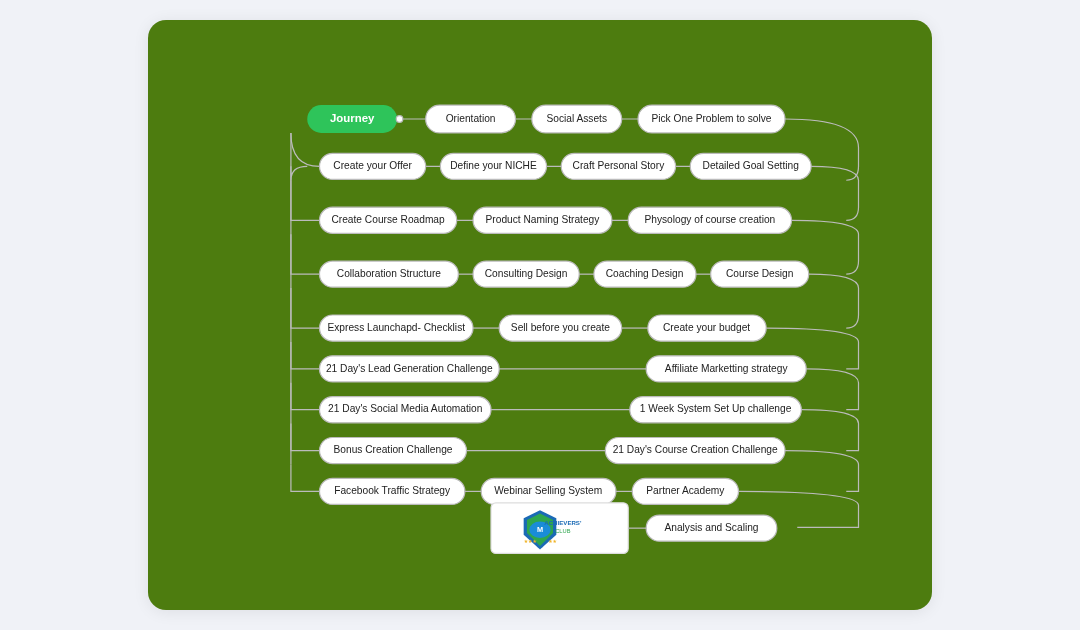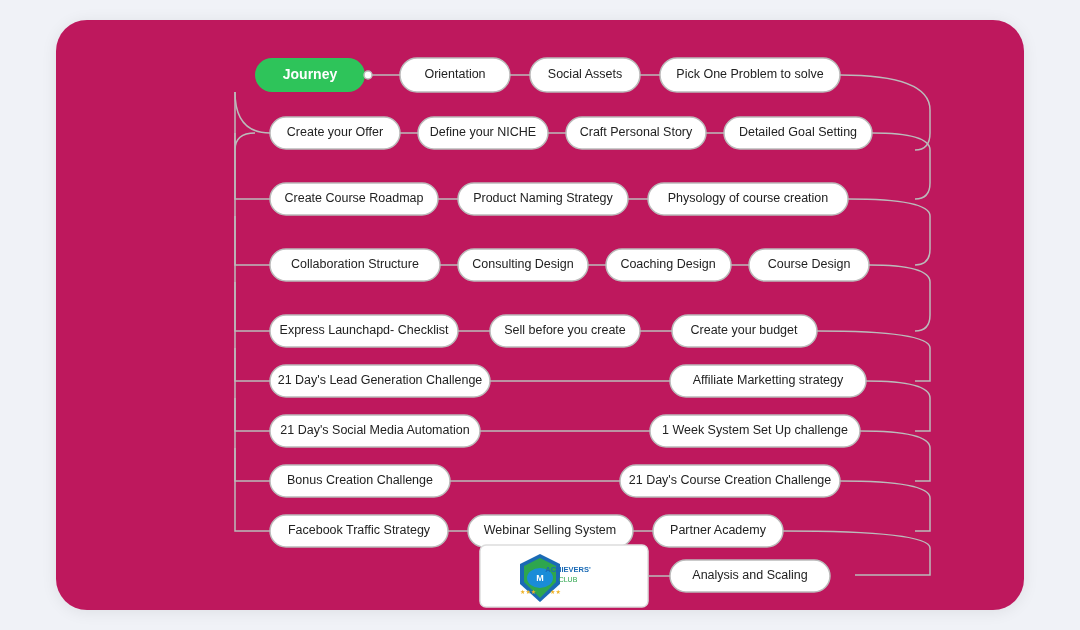--- a/index.html
+++ b/index.html
@@ -7,23 +7,23 @@
       background: #f0f2f7;
       font-family: 'Segoe UI', Arial, sans-serif;
       display: flex;
       align-items: center;
       justify-content: center;
       width: 1080px;
       height: 630px;
       overflow: hidden;
     }
     .card {
-      background: #be185d;
-      border-radius: 31px;
-      width: 968px;
+      background: #4d7c0f;
+      border-radius: 18px;
+      width: 784px;
       height: 590px;
       position: relative;
       overflow: hidden;
       box-shadow: 0 2px 16px rgba(0,0,0,0.08);
     }
     svg.mindmap {
       width: 100%;
       height: 100%;
     }
     .node-text {

